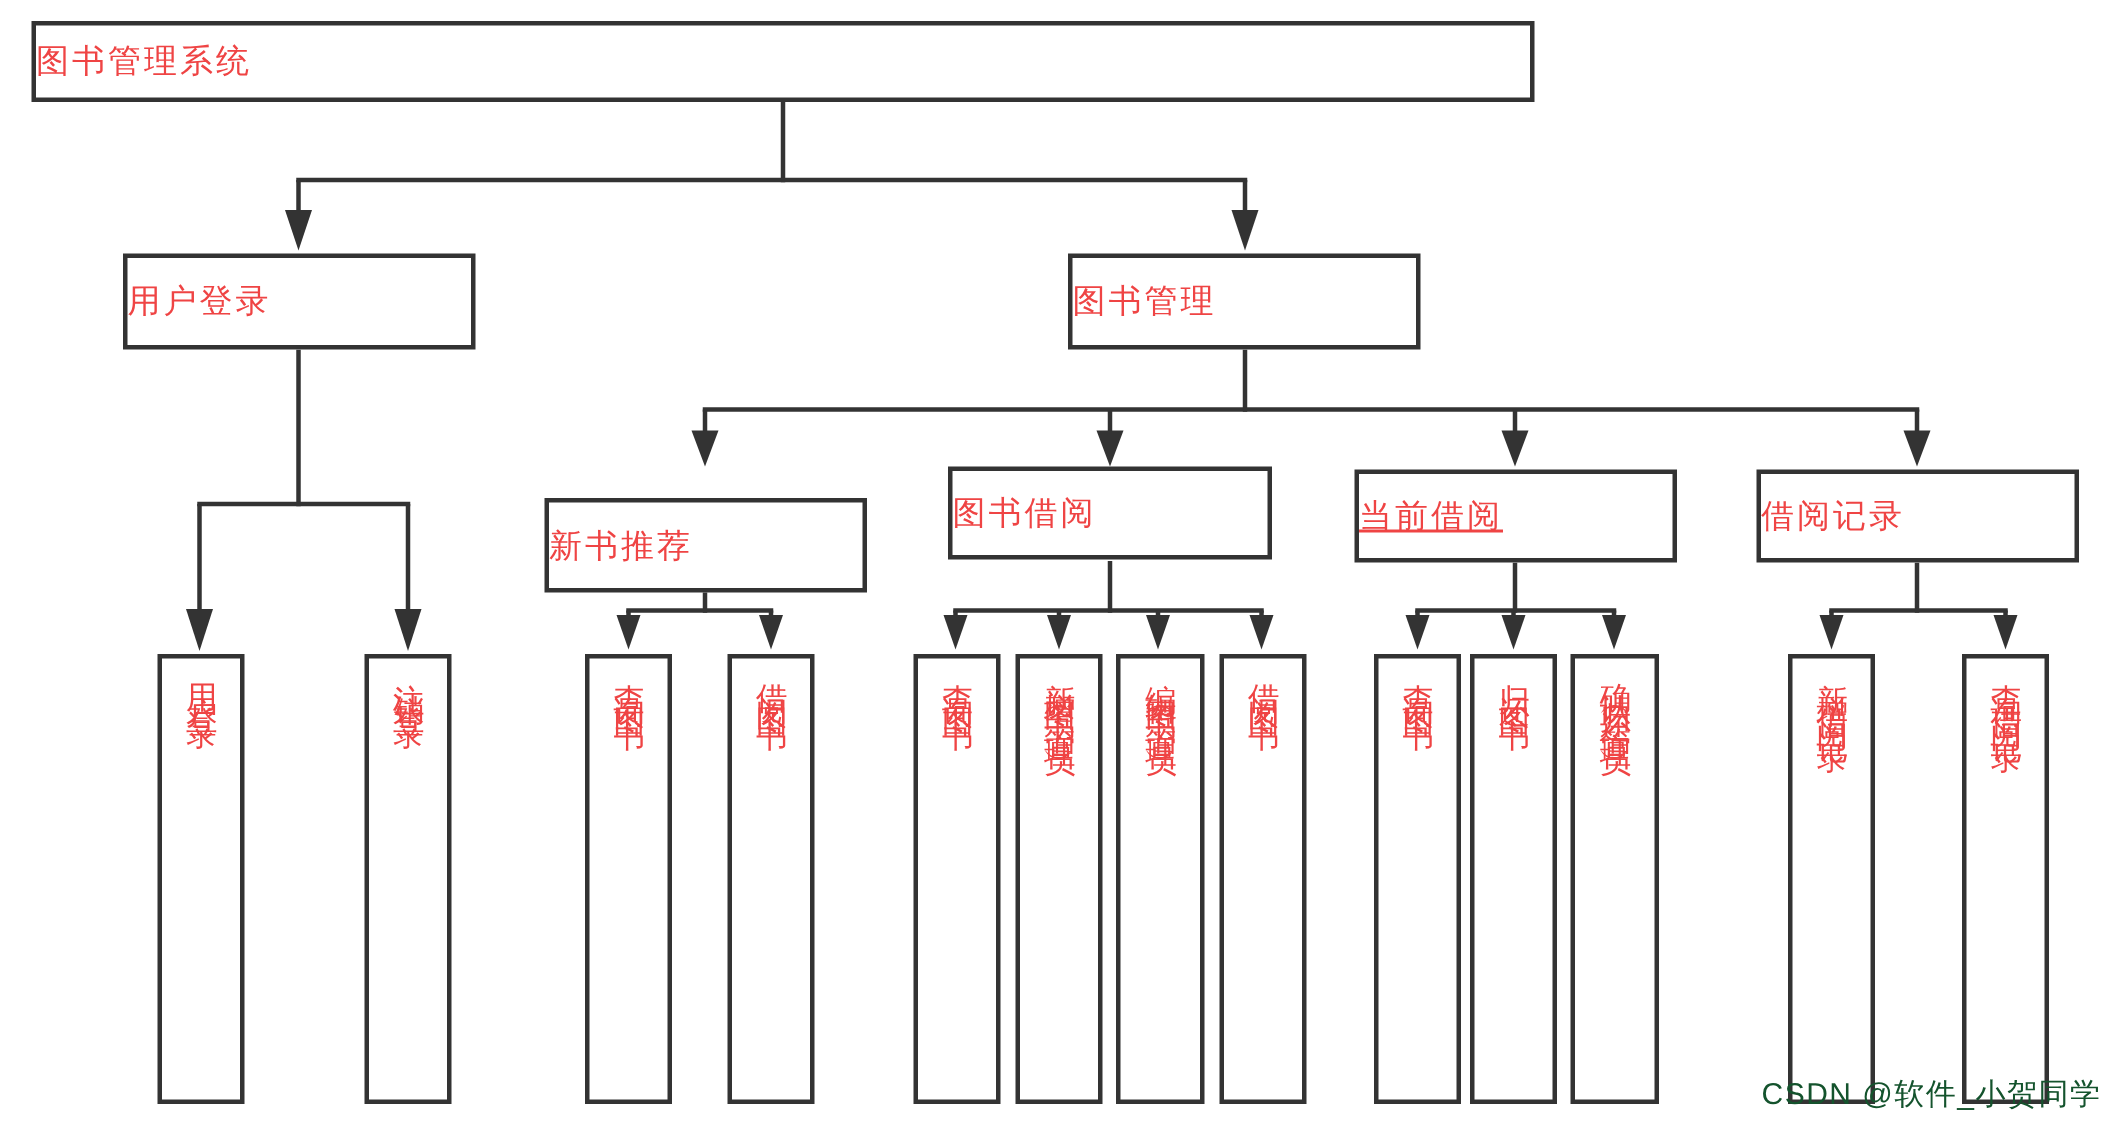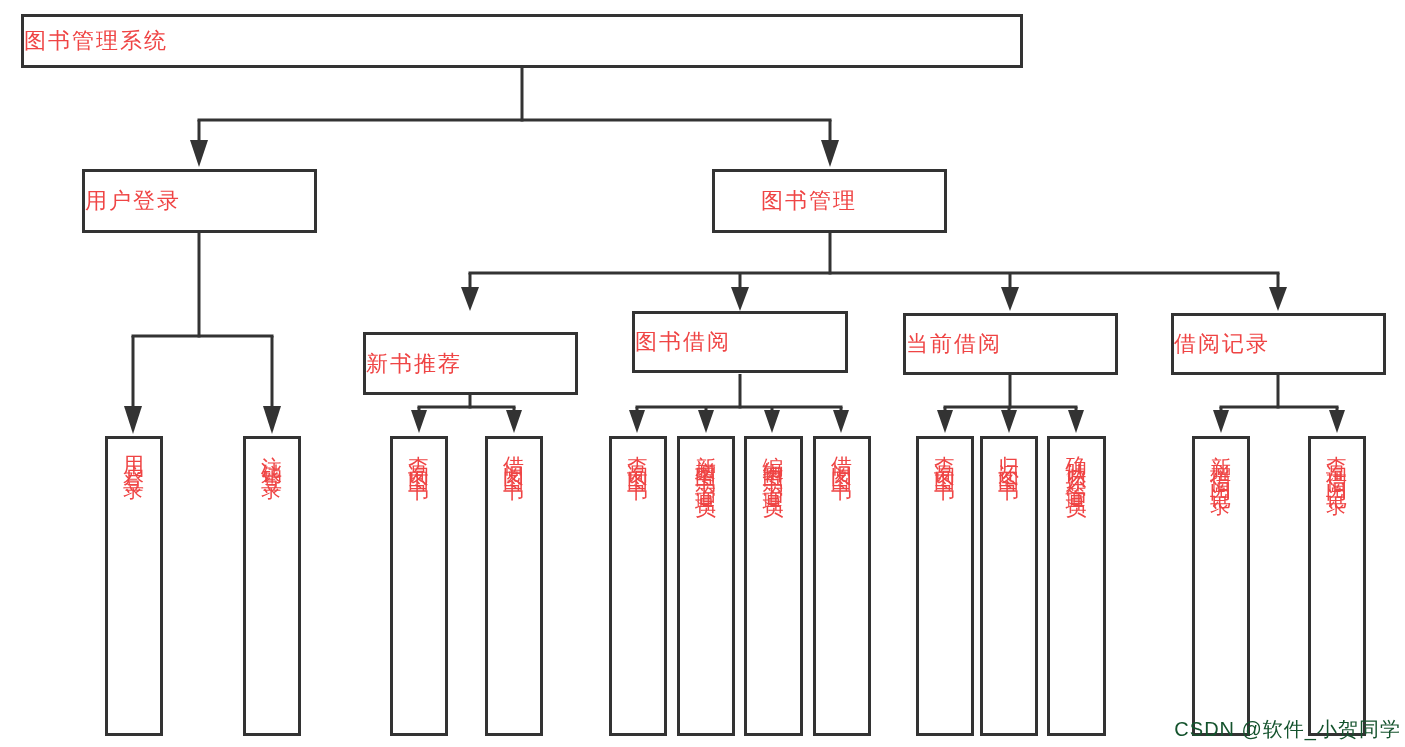--- a/index.html
+++ b/index.html
@@ -44,24 +44,24 @@
     text-orientation: mixed;
     letter-spacing: 8px;
     font-size: 21px;
     white-space: normal;
     line-height: 1;
   }
 
   
   #root-box      { left: 21px;   top: 14px;  width: 1002px; height: 54px; }
   #b-user-login  { left: 82px;   top: 169px; width: 235px;  height: 64px; }
-  #b-book-mgmt   { left: 712px;  top: 169px; width: 235px;  height: 64px; padding-left: 46px; }
+  #b-book-mgmt   { left: 712px;  top: 169px; width: 235px;  height: 64px; }
   #s-new-books   { left: 363px;  top: 313px; width: 215px;  height: 63px; margin-top: 19px; }
   #s-book-borrow { left: 632px;  top: 311px; width: 216px;  height: 62px; }
-  #s-current     { left: 903px;  top: 313px; width: 215px;  height: 62px; }
+  #s-current     { left: 903px;  top: 313px; width: 215px;  height: 62px; text-decoration: underline; }
   #s-records     { left: 1171px; top: 313px; width: 215px;  height: 62px; }
 
   
   #l-user-login { left: 105px;  width: 58px; }
   #l-logout     { left: 243px;  width: 58px; }
   #l-nb-query   { left: 390px;  width: 58px; }
   #l-nb-borrow  { left: 485px;  width: 58px; }
   #l-bb-query   { left: 609px;  width: 58px; }
   #l-bb-add     { left: 677px;  width: 58px; letter-spacing: 6px; }
   #l-bb-edit    { left: 744px;  width: 59px; letter-spacing: 6px; }

